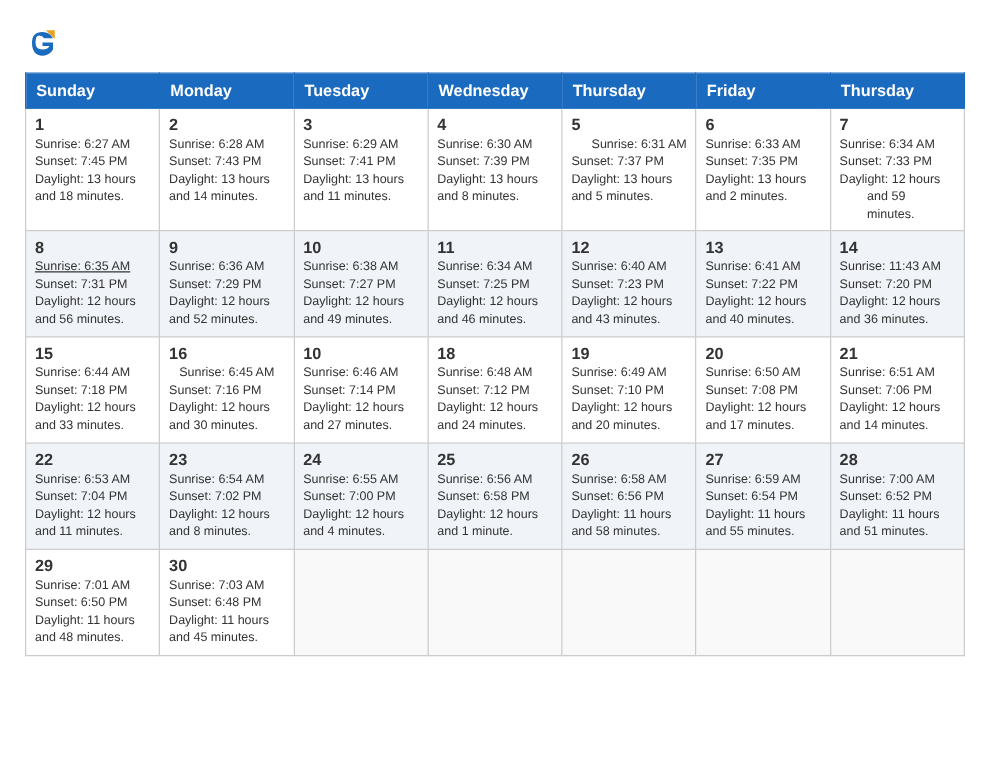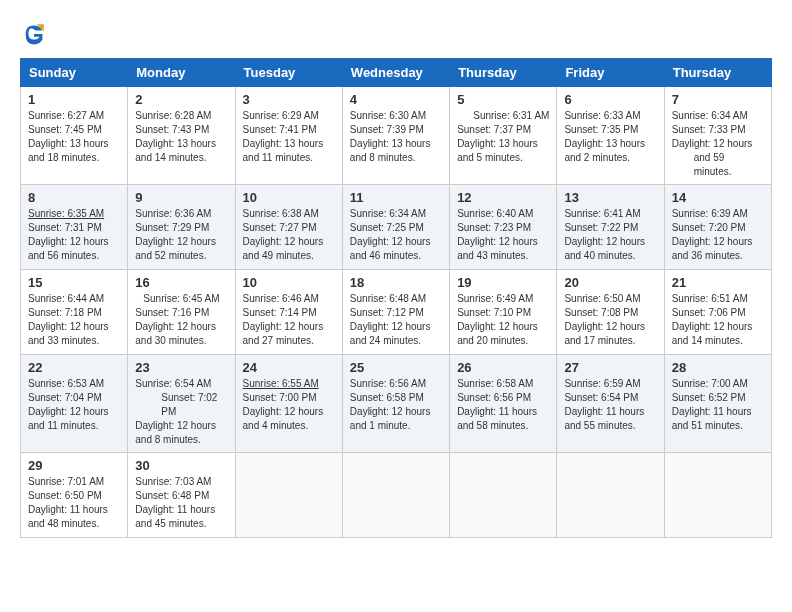--- a/index.html
+++ b/index.html
@@ -214,21 +214,21 @@
         </td>
         <td>
           <span class="day-number">13</span>
           <span style="display: block; line-height: 1.4;">Sunrise: 6:41 AM</span>
           <span style="display: block; line-height: 1.4;">Sunset: 7:22 PM</span>
           <span style="display: block; line-height: 1.4;">Daylight: 12 hours</span>
           <span style="display: block; line-height: 1.4;">and 40 minutes.</span>
         </td>
         <td>
           <span class="day-number">14</span>
-          <span style="display: block; line-height: 1.4;">Sunrise: 6:39 AM</span>
+          <span style="display: block; line-height: 1.4;">Sunrise: 11:43 AM</span>
           <span style="display: block; line-height: 1.4;">Sunset: 7:20 PM</span>
           <span style="display: block; line-height: 1.4;">Daylight: 12 hours</span>
           <span style="display: block; line-height: 1.4;">and 36 minutes.</span>
         </td>
       </tr>
       <tr>
         <td>
           <span class="day-number">15</span>
           <span style="display: block; line-height: 1.4;">Sunrise: 6:44 AM</span>
           <span style="display: block; line-height: 1.4;">Sunset: 7:18 PM</span>
@@ -282,27 +282,27 @@
         <td>
           <span class="day-number">22</span>
           <span style="display: block; line-height: 1.4;">Sunrise: 6:53 AM</span>
           <span style="display: block; line-height: 1.4;">Sunset: 7:04 PM</span>
           <span style="display: block; line-height: 1.4;">Daylight: 12 hours</span>
           <span style="display: block; line-height: 1.4;">and 11 minutes.</span>
         </td>
         <td>
           <span class="day-number">23</span>
           <span style="display: block; line-height: 1.4;">Sunrise: 6:54 AM</span>
-          <span style="display: block; line-height: 1.4; margin-left: 26px;">Sunset: 7:02 PM</span>
+          <span style="display: block; line-height: 1.4;">Sunset: 7:02 PM</span>
           <span style="display: block; line-height: 1.4;">Daylight: 12 hours</span>
           <span style="display: block; line-height: 1.4;">and 8 minutes.</span>
         </td>
         <td>
           <span class="day-number">24</span>
-          <span style="display: block; line-height: 1.4; text-decoration: underline;">Sunrise: 6:55 AM</span>
+          <span style="display: block; line-height: 1.4;">Sunrise: 6:55 AM</span>
           <span style="display: block; line-height: 1.4;">Sunset: 7:00 PM</span>
           <span style="display: block; line-height: 1.4;">Daylight: 12 hours</span>
           <span style="display: block; line-height: 1.4;">and 4 minutes.</span>
         </td>
         <td>
           <span class="day-number">25</span>
           <span style="display: block; line-height: 1.4;">Sunrise: 6:56 AM</span>
           <span style="display: block; line-height: 1.4;">Sunset: 6:58 PM</span>
           <span style="display: block; line-height: 1.4;">Daylight: 12 hours</span>
           <span style="display: block; line-height: 1.4;">and 1 minute.</span>

